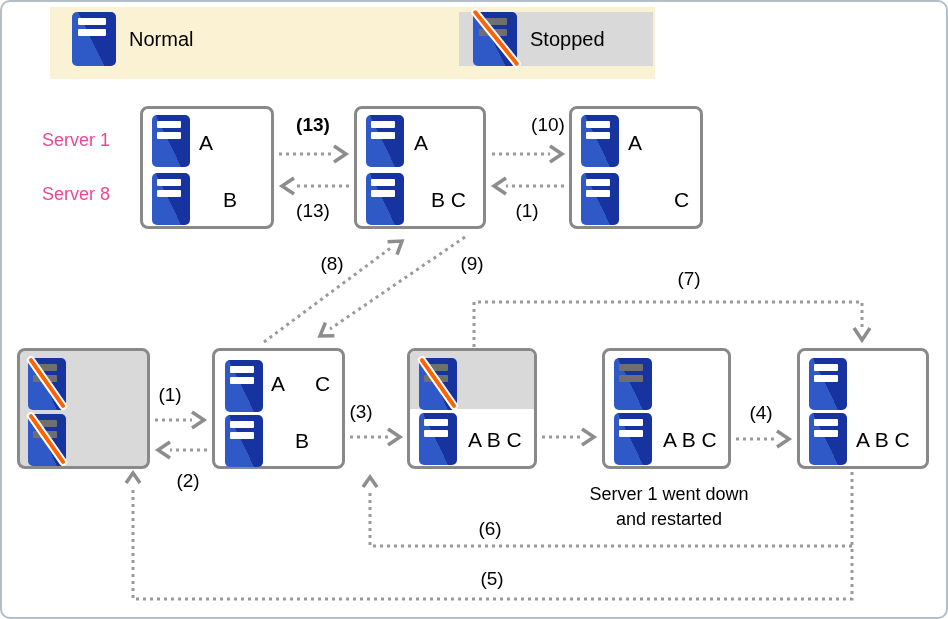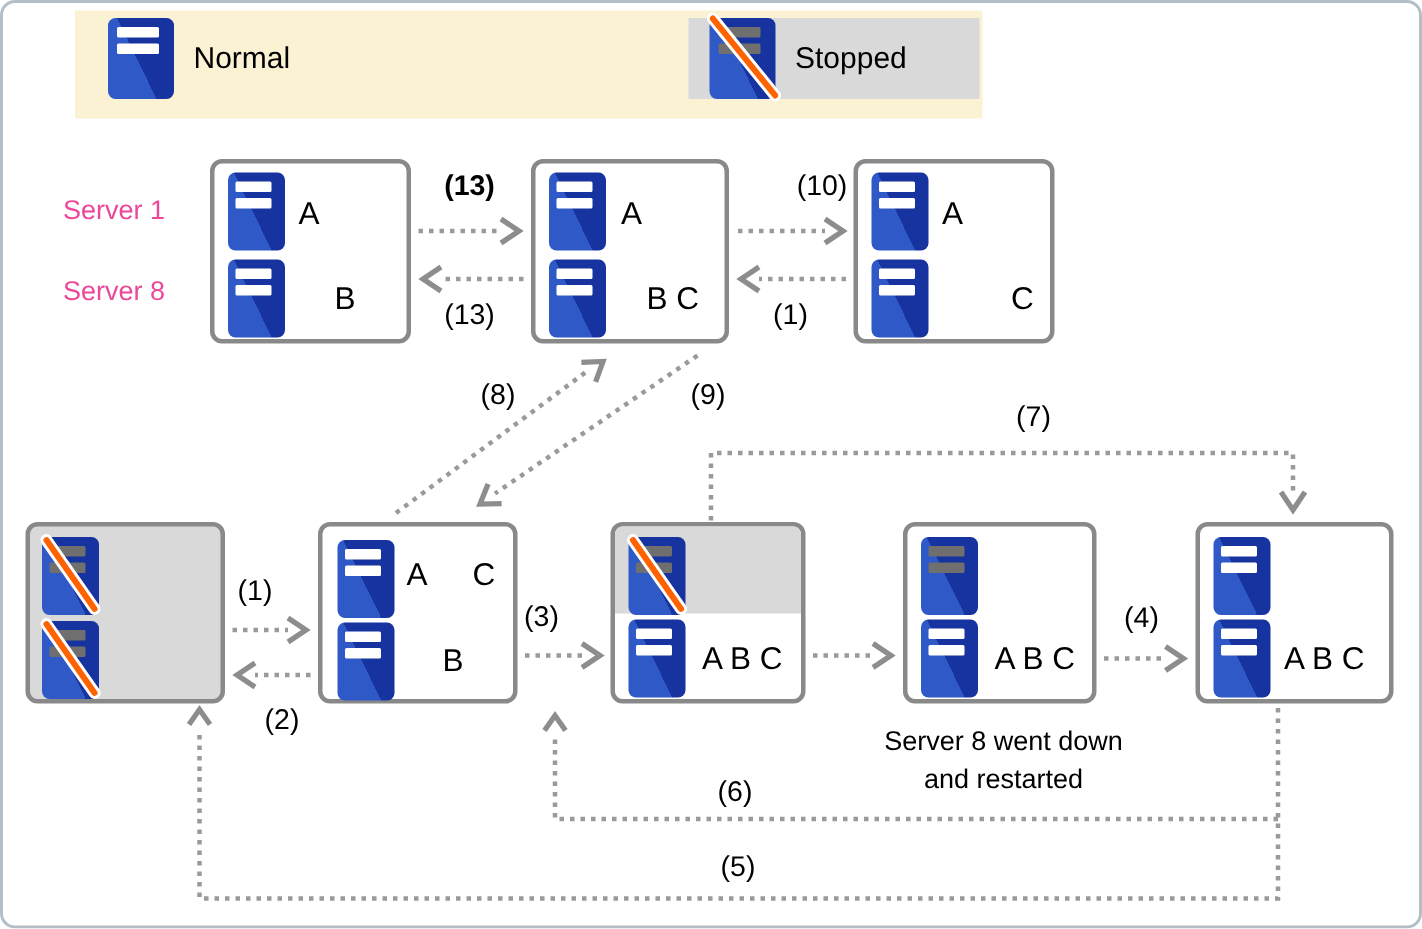--- a/index.html
+++ b/index.html
@@ -208,17 +208,17 @@
   <span class="num" style="left:470px;top:250px;">(9)</span>
   <span class="num" style="left:687px;top:265px;">(7)</span>
   <span class="num" style="left:168px;top:381px;">(1)</span>
   <span class="num" style="left:186px;top:467px;">(2)</span>
   <span class="num" style="left:359px;top:398px;">(3)</span>
   <span class="num" style="left:759px;top:399px;">(4)</span>
   <span class="num" style="left:488px;top:515px;">(6)</span>
   <span class="num" style="left:490px;top:565px;">(5)</span>
 
   <div class="note">
-    <div>Server 8 went down</div>
+    <div>Server 1 went down</div>
     <div>and restarted</div>
   </div>
 
 </div>
 
 </body></html>

